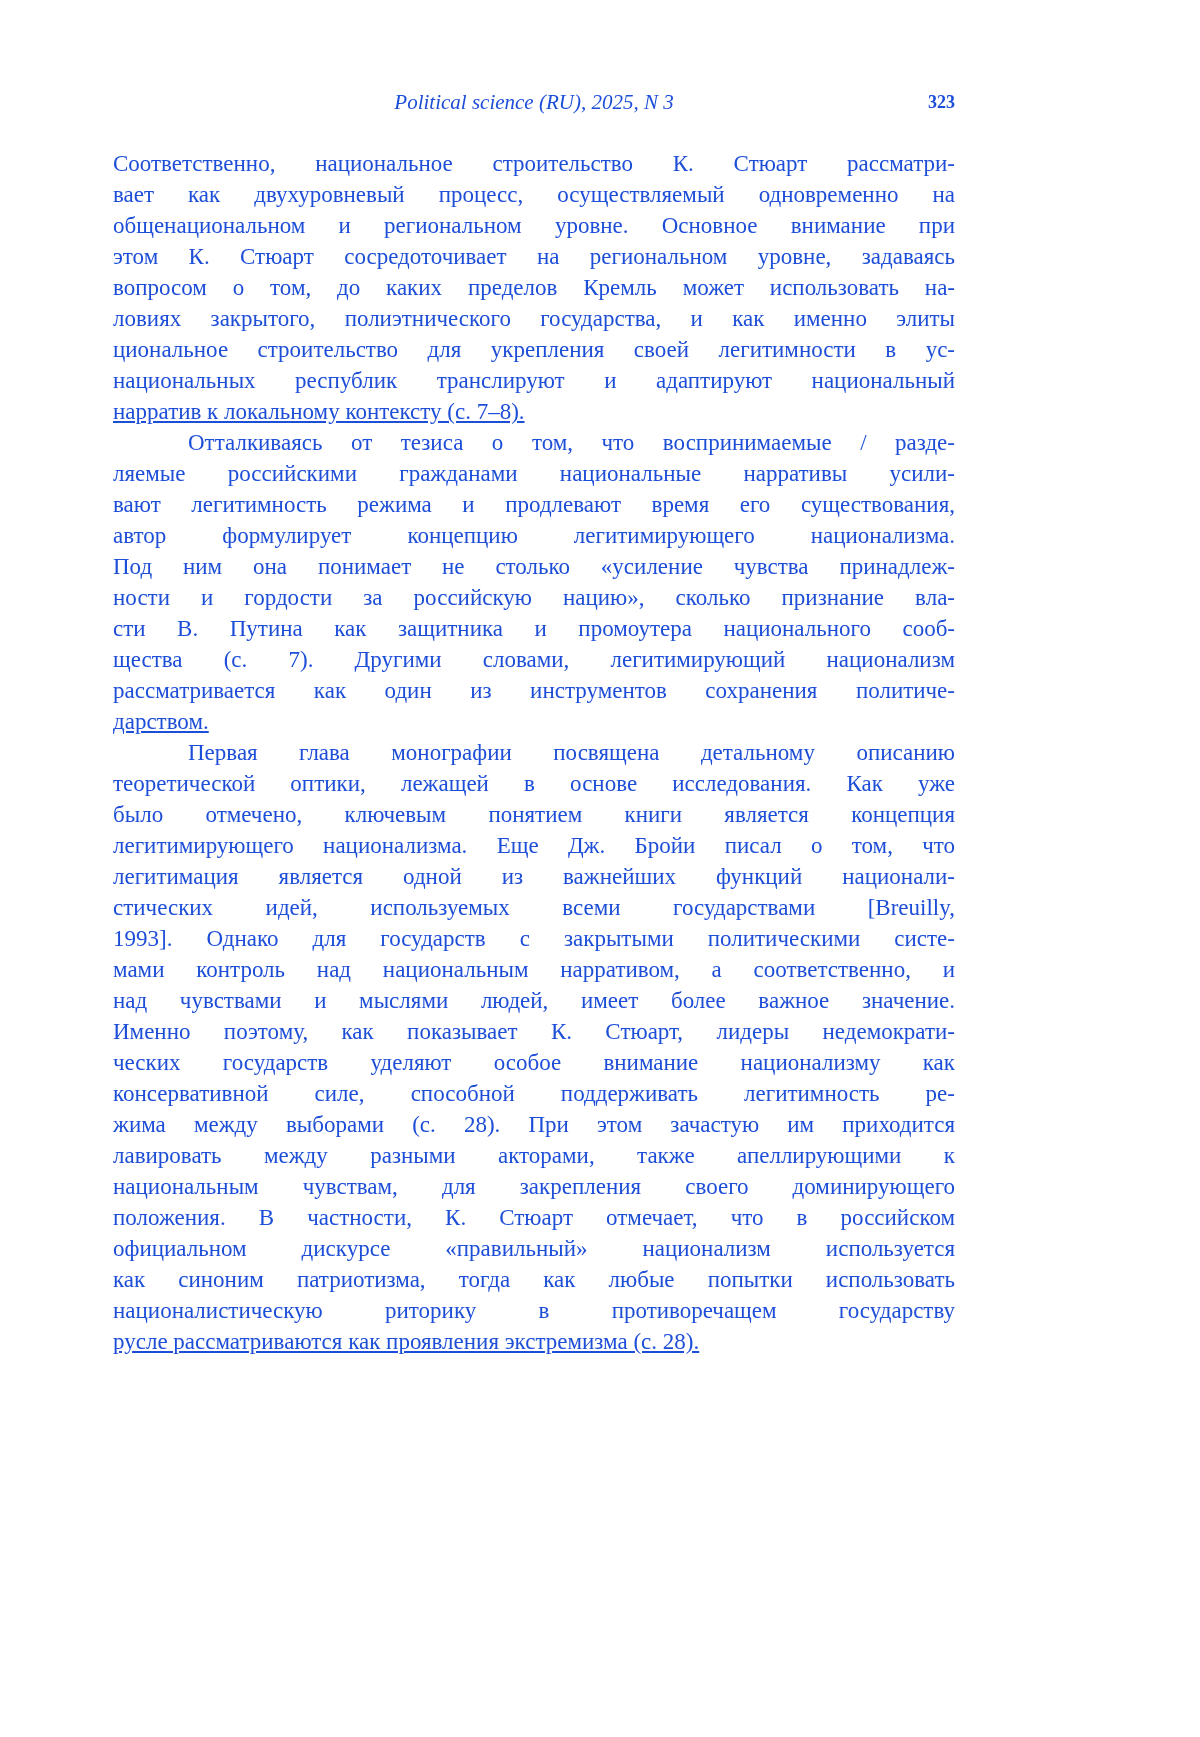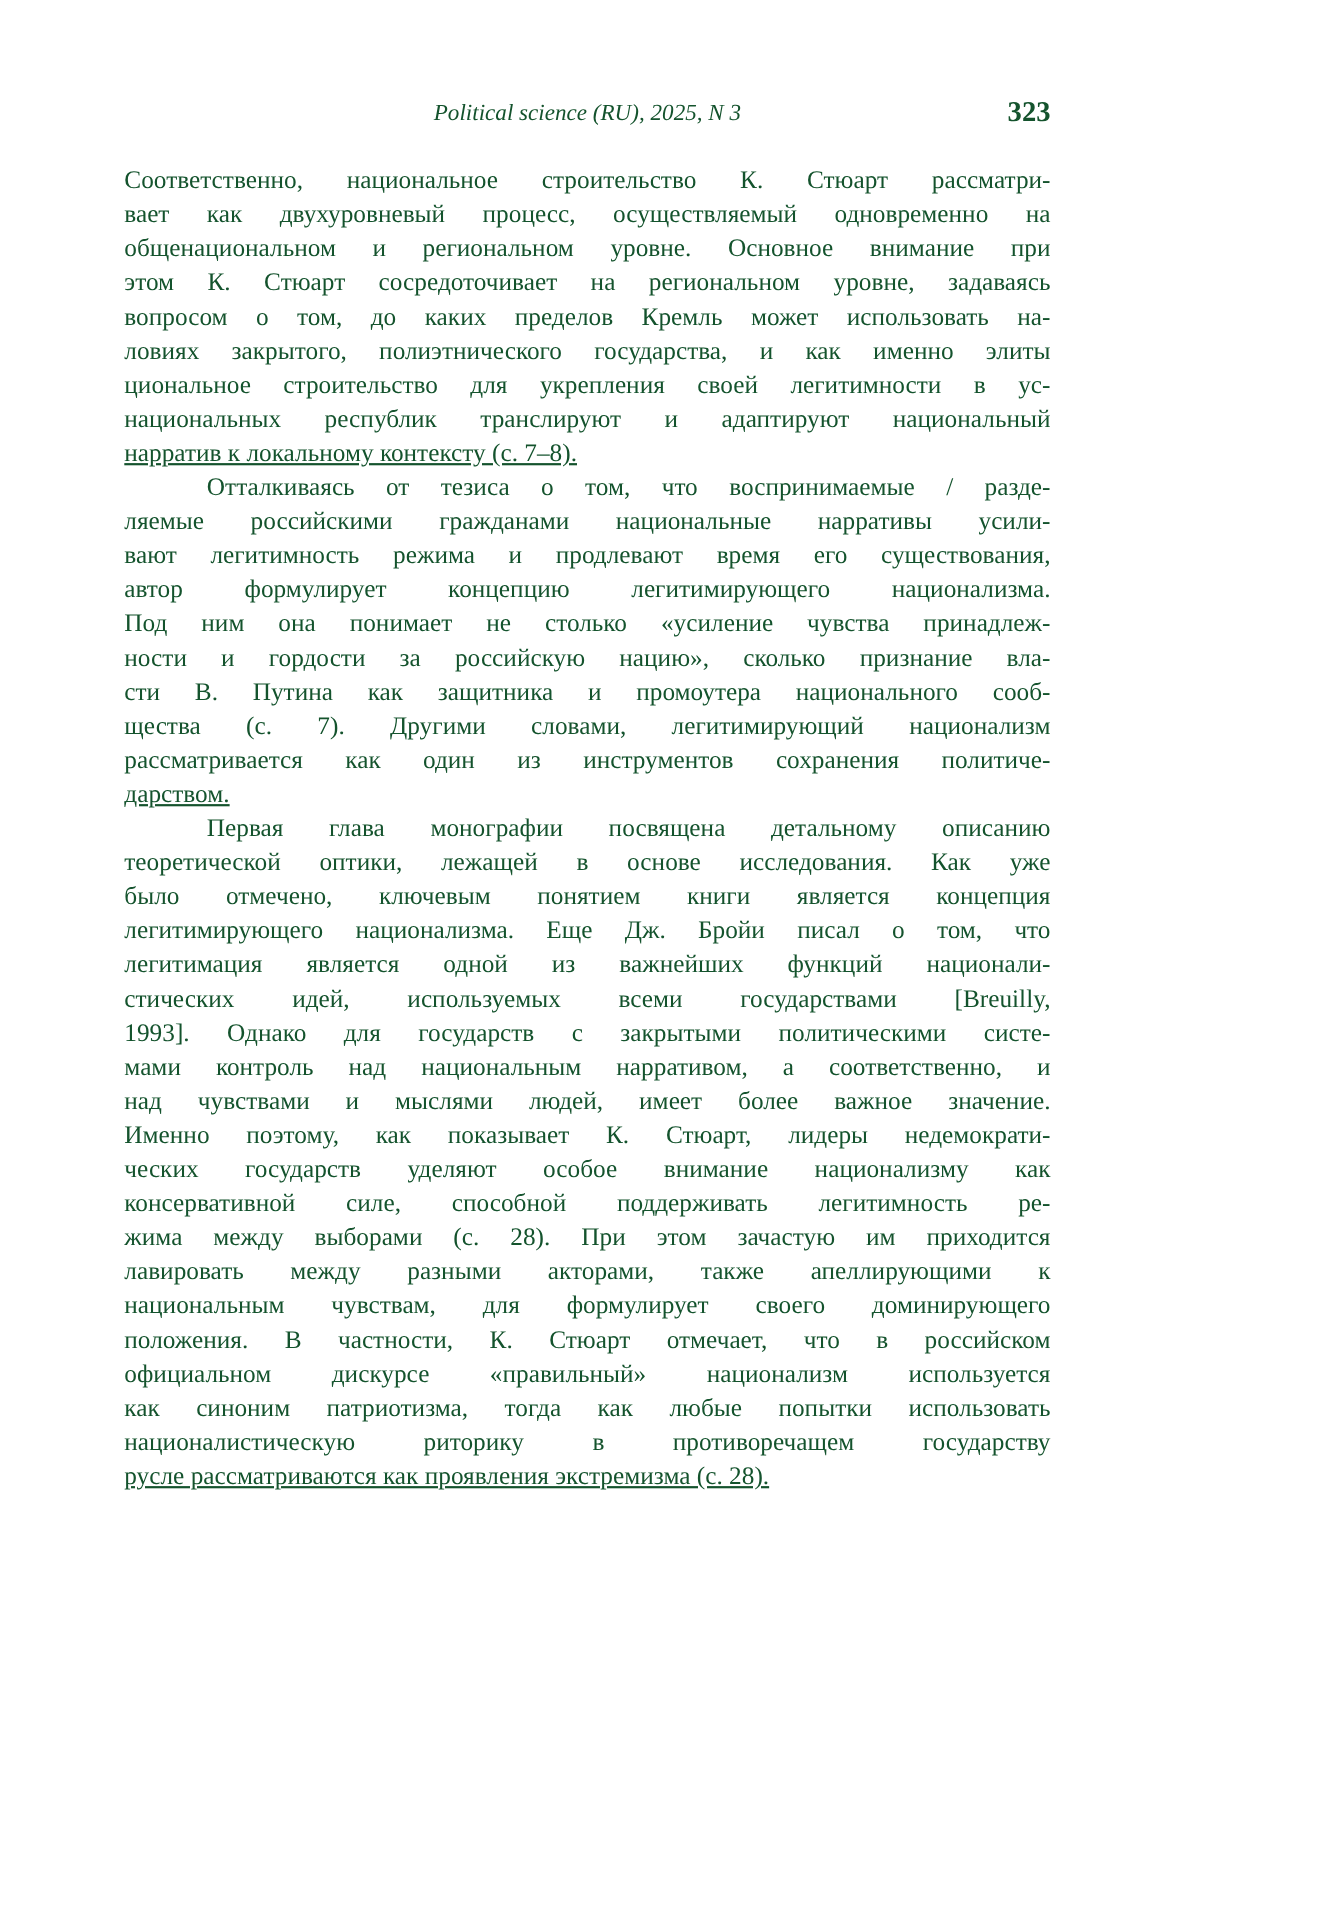--- a/index.html
+++ b/index.html
@@ -5,21 +5,21 @@
   html, body {
     margin: 0;
     padding: 0;
     background: #ffffff;
   }
   .page {
     position: relative;
     width: 1200px;
     height: 1737px;
     background: #ffffff;
-    color: #14532d;
+    color: #1d4ed8;
     font-family: "Liberation Serif", serif;
     overflow: hidden;
   }
   .content {
     position: absolute;
     left: 113px;
     top: 88px;
     width: 842px;
   }
   .header {
@@ -30,21 +30,21 @@
     text-align: center;
     font-style: italic;
     font-size: 21px;
     line-height: 28px;
   }
   .pageno {
     position: absolute;
     right: 0;
     top: 0;
     font-weight: bold;
-    font-size: 26px;
+    font-size: 18px;
     line-height: 28px;
   }
   .bodytext {
     margin-top: 26px;
     font-size: 23px;
     line-height: 31px;
   }
   .para {
     margin: 0;
     padding: 0;
@@ -102,21 +102,21 @@
           <div class="line">легитимация является одной из важнейших функций национали-</div>
           <div class="line">стических идей, используемых всеми государствами [Breuilly,</div>
           <div class="line">1993]. Однако для государств с закрытыми политическими систе-</div>
           <div class="line">мами контроль над национальным нарративом, а соответственно, и</div>
           <div class="line">над чувствами и мыслями людей, имеет более важное значение.</div>
           <div class="line">Именно поэтому, как показывает К. Стюарт, лидеры недемократи-</div>
           <div class="line">ческих государств уделяют особое внимание национализму как</div>
           <div class="line">консервативной силе, способной поддерживать легитимность ре-</div>
           <div class="line">жима между выборами (с. 28). При этом зачастую им приходится</div>
           <div class="line">лавировать между разными акторами, также апеллирующими к</div>
-          <div class="line">национальным чувствам, для формулирует своего доминирующего</div>
+          <div class="line">национальным чувствам, для закрепления своего доминирующего</div>
           <div class="line">положения. В частности, К. Стюарт отмечает, что в российском</div>
           <div class="line">официальном дискурсе «правильный» национализм используется</div>
           <div class="line">как синоним патриотизма, тогда как любые попытки использовать</div>
           <div class="line">националистическую риторику в противоречащем государству</div>
           <div class="line last">русле рассматриваются как проявления экстремизма (с. 28).</div>
         </div>
       </div>
   </div>
 </div>
 

